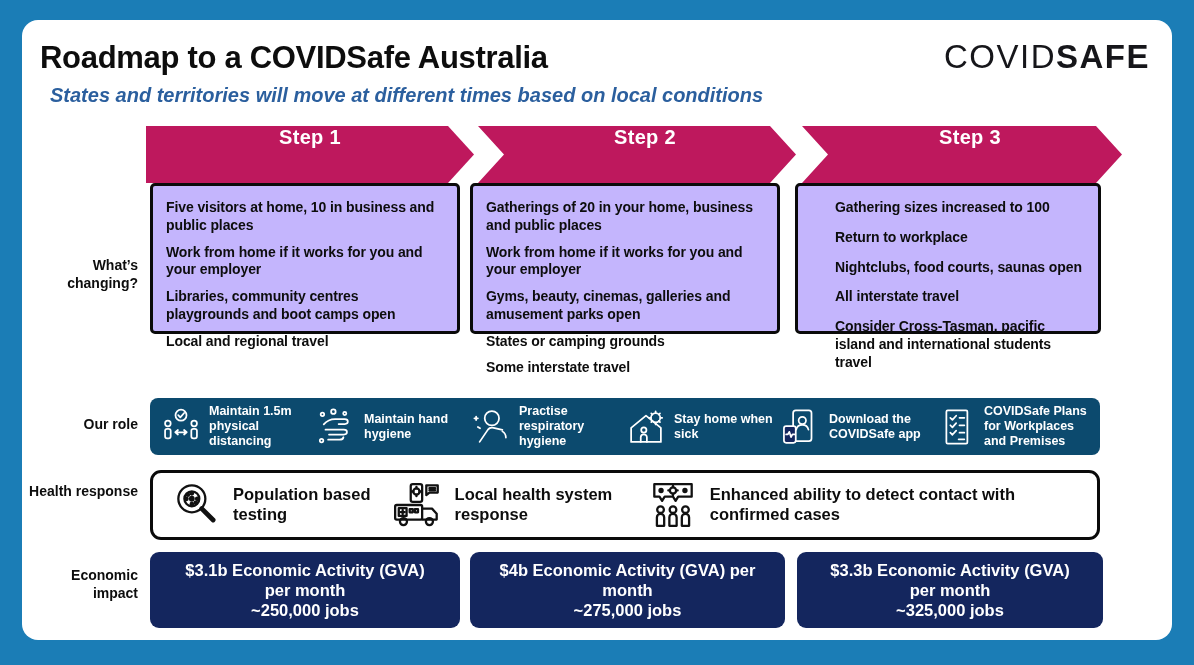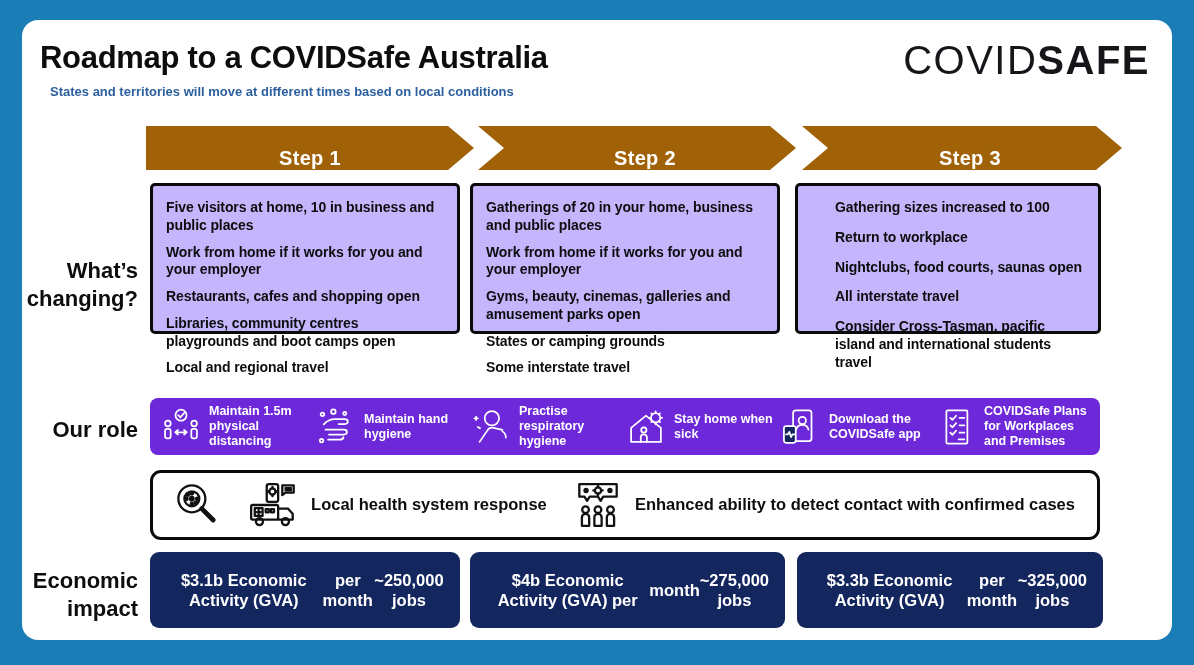--- a/index.html
+++ b/index.html
@@ -1,67 +1,67 @@
 <!DOCTYPE html>
 <html><head>
 <meta charset="utf-8">
 <style>
   * { box-sizing: border-box; margin: 0; padding: 0; }
   body { font-family: "Liberation Sans", sans-serif; background: #e8e8e8; }
   .canvas { position: relative; width: 1194px; height: 665px; background: #1b7db6; overflow: hidden; }
   .panel { position: absolute; left: 22px; top: 20px; right: 22px; bottom: 25px; background: #ffffff; border-radius: 16px; }
 
   .title { position: absolute; left: 40px; top: 40px; font-size: 31px; font-weight: 800; color: #0d0d0d; letter-spacing: -0.3px; }
-  .subtitle { position: absolute; left: 50px; top: 84px; font-size: 13px; font-weight: 700; color: #2b5f9e; }
-  .logo { position: absolute; right: 44px; top: 38px; font-size: 40px; color: #16161a; letter-spacing: 1.5px; margin-left: 42px; }
+  .subtitle { position: absolute; left: 50px; top: 84px; font-size: 20px; font-weight: 700; color: #2b5f9e; font-style: italic; }
+  .logo { position: absolute; right: 44px; top: 38px; font-size: 33px; color: #16161a; letter-spacing: 1.5px; margin-left: 42px; }
   .logo .thin { font-weight: 400; }
   .logo .bold { font-weight: 800; }
 
-  .step-arrow { position: absolute; top: 126px; height: 44px; background: #a16207; color: #fff;
-                display: flex; align-items: flex-end; justify-content: center;
+  .step-arrow { position: absolute; top: 126px; height: 57px; background: #be185d; color: #fff;
+                display: flex; align-items: flex-start; justify-content: center;
                 font-size: 20px; font-weight: 800; letter-spacing: 0.3px; }
   .arrow-first  { left: 146px; width: 328px;
     clip-path: polygon(0 0, calc(100% - 26px) 0, 100% 50%, calc(100% - 26px) 100%, 0 100%); }
   .arrow-mid    { left: 478px; width: 318px; padding-left: 16px;
     clip-path: polygon(0 0, calc(100% - 26px) 0, 100% 50%, calc(100% - 26px) 100%, 0 100%, 26px 50%); }
   .arrow-last   { left: 802px; width: 320px; padding-left: 16px;
     clip-path: polygon(0 0, calc(100% - 26px) 0, 100% 50%, calc(100% - 26px) 100%, 0 100%, 26px 50%); }
 
   .row-label { position: absolute; left: 26px; width: 112px; text-align: right;
-               font-size: 22px; font-weight: 800; color: #0d0d0d; line-height: 1.28; }
+               font-size: 14px; font-weight: 800; color: #0d0d0d; line-height: 1.28; }
   .lbl-changing { top: 257px; }
   .lbl-role     { top: 416px; }
   .lbl-health   { top: 483px; }
   .lbl-econ     { top: 567px; }
 
   .step-box { position: absolute; top: 183px; height: 151px; background: #c4b5fd;
               border: 3px solid #0a0a0a; border-radius: 5px; padding: 13px 12px 8px 13px; }
   .box-1 { left: 150px; width: 310px; }
   .box-2 { left: 470px; width: 310px; }
   .box-3 { left: 795px; width: 306px; padding-left: 37px; }
   .step-box p { font-size: 14px; font-weight: 700; color: #0d0d0d; line-height: 1.27;
                 margin-bottom: 9px; letter-spacing: -0.1px; }
   .box-3 p { margin-bottom: 12px; }
 
   .role-bar { position: absolute; left: 150px; top: 398px; width: 950px; height: 57px;
-              background: #6d28d9; border-radius: 8px; color: #fff;
+              background: #0c4a6e; border-radius: 8px; color: #fff;
               display: flex; align-items: center; padding: 0 10px; }
   .role-item { display: flex; align-items: center; gap: 7px; flex: 1; min-width: 0; }
   .role-item svg { width: 42px; height: 42px; flex: none; }
   .role-label { font-size: 12.5px; font-weight: 700; line-height: 1.18; }
 
   .health-bar { position: absolute; left: 150px; top: 470px; width: 950px; height: 70px;
                 background: #fff; border: 3px solid #0a0a0a; border-radius: 11px;
                 display: flex; align-items: center; justify-content: space-between; padding: 0 22px 0 16px; }
   .health-item { display: flex; align-items: center; gap: 10px; }
   .health-item svg { width: 54px; height: 54px; flex: none; color: #111; }
   .health-label { font-size: 16.5px; font-weight: 800; color: #0d0d0d; line-height: 1.2; }
 
   .econ-box { position: absolute; top: 552px; height: 76px; background: #14265e; border-radius: 9px;
-              color: #fff; display: flex; flex-direction: row; align-items: center; justify-content: center;
+              color: #fff; display: flex; flex-direction: column; align-items: center; justify-content: center;
               text-align: center; font-size: 16.5px; font-weight: 800; line-height: 1.22; padding: 4px 16px; }
   .econ-1 { left: 150px; width: 310px; }
   .econ-2 { left: 470px; width: 315px; }
   .econ-3 { left: 797px; width: 306px; }
 </style>
 </head>
 <body>
 
 <div class="canvas">
   <div class="panel"></div>
@@ -75,26 +75,26 @@
     </div>
   <div class="step-arrow arrow-mid">
       <span>Step 2</span>
     </div>
   <div class="step-arrow arrow-last">
       <span>Step 3</span>
     </div>
 
   <div class="row-label lbl-changing">What’s changing?</div>
   <div class="row-label lbl-role">Our role</div>
+  <div class="row-label lbl-health">Health response</div>
   <div class="row-label lbl-econ">Economic impact</div>
 
   <div class="step-box box-1">
     <p>Five visitors at home, 10 in business and public places</p>
     <p>Work from home if it works for you and your employer</p>
-    <p>Restaurants, cafes and shopping open</p>
     <p>Libraries, community centres playgrounds and boot camps open</p>
     <p>Local and regional travel</p>
   </div>
   <div class="step-box box-2">
     <p>Gatherings of 20 in your home, business and public places</p>
     <p>Work from home if it works for you and your employer</p>
     <p>Gyms, beauty, cinemas, galleries and amusement parks open</p>
     <p>States or camping grounds</p>
     <p>Some interstate travel</p>
   </div>
@@ -183,20 +183,21 @@
           <circle cx="22" cy="20" r="7.2"></circle>
         <circle cx="22" cy="20" r="1.7" fill="currentColor"></circle>
         <circle cx="22" cy="14.8" r="1.2" fill="currentColor"></circle>
           <circle cx="22" cy="25.2" r="1.2" fill="currentColor"></circle>
         <circle cx="16.8" cy="20" r="1.2" fill="currentColor"></circle>
           <circle cx="27.2" cy="20" r="1.2" fill="currentColor"></circle>
         <circle cx="18.2" cy="16.2" r="1.1" fill="currentColor"></circle>
           <circle cx="25.8" cy="23.8" r="1.1" fill="currentColor"></circle>
         <path d="M31.5 29.5 L42.5 40.5" stroke-width="4.6"></path>
       </svg>
+      <span class="health-label">Population based testing</span>
     </div>
     <div class="health-item">
       <svg viewBox="0 0 52 52" fill="none" stroke="currentColor" stroke-width="2.2" stroke-linecap="round" stroke-linejoin="round">
         <rect x="4" y="26" width="26" height="14" rx="1.5"></rect>
         <path d="M30 29.5 h9.5 l4.5 5 v5.5 h-14"></path>
         <circle cx="12" cy="42" r="3.4"></circle>
           <circle cx="37" cy="42" r="3.4"></circle>
         <rect x="7.5" y="29" width="7.5" height="7.5"></rect>
           <path d="M11.25 30.8 v4 M9.25 32.8 h4"></path>
         <rect x="18" y="30" width="3" height="3"></rect>

